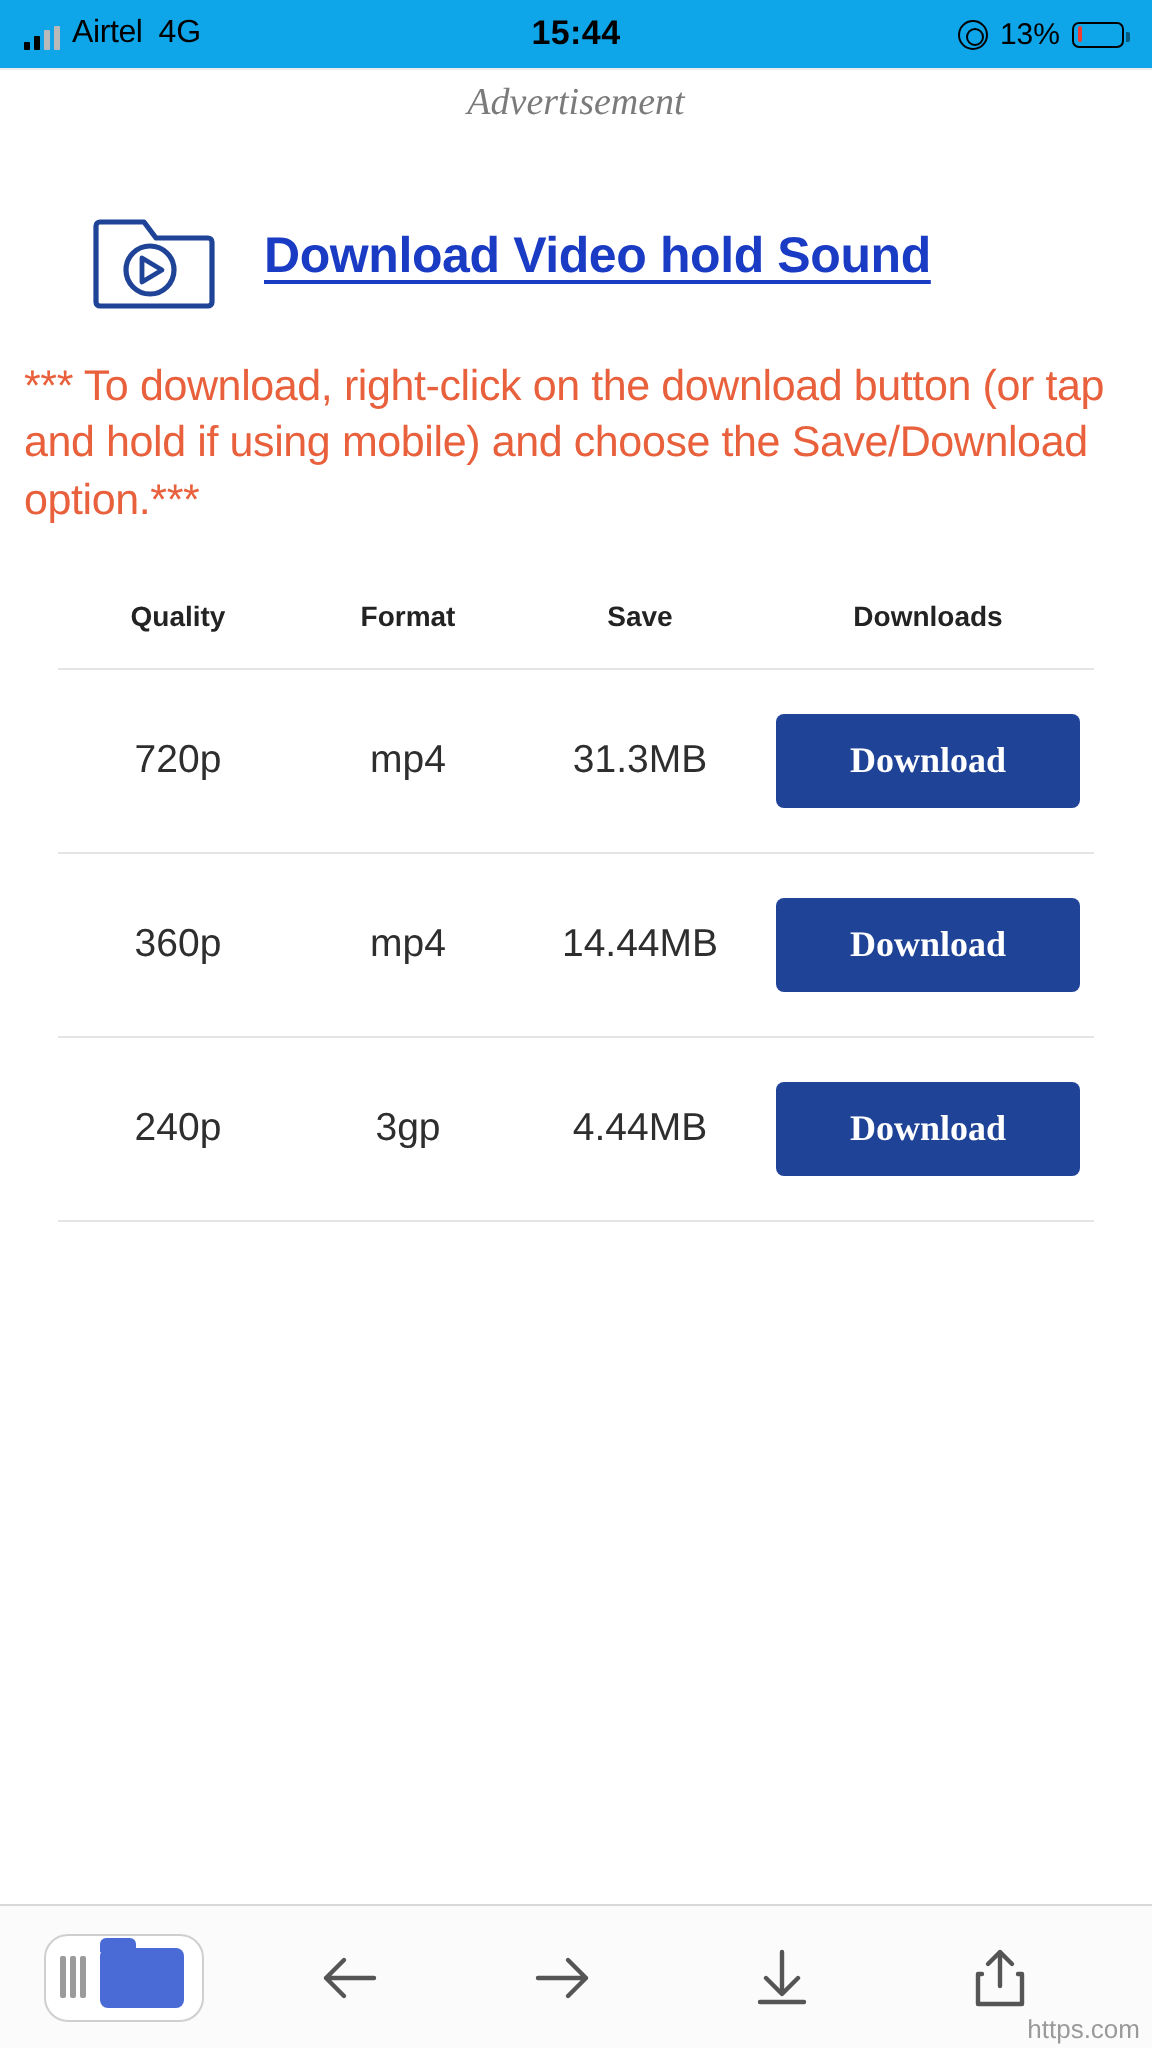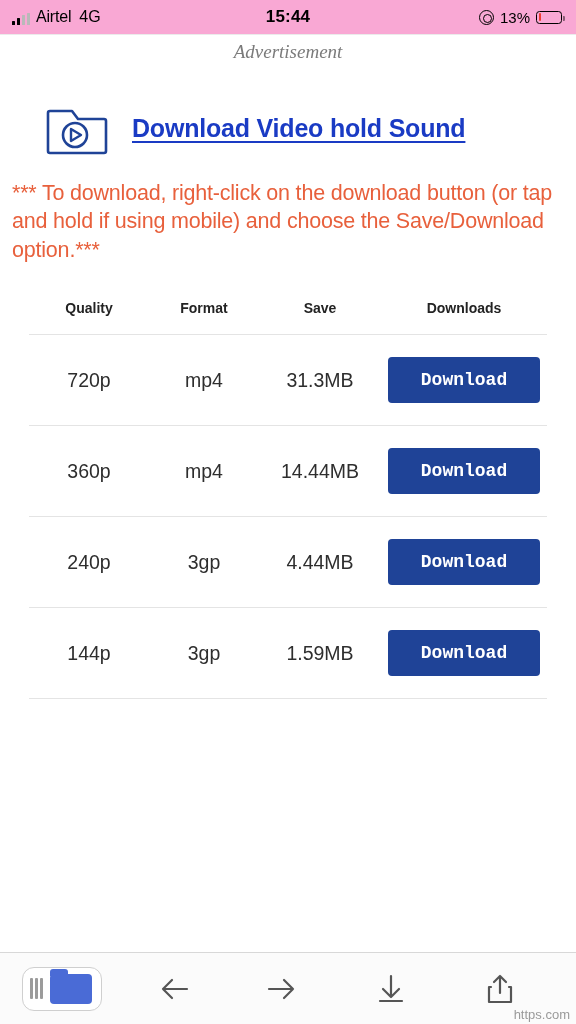--- a/index.html
+++ b/index.html
@@ -13,21 +13,21 @@
     width: 576px; height: 1024px;
     position: relative;
     display: flex;
     flex-direction: column;
     background: #ffffff;
   }
 
   
   .statusbar {
     height: 34px;
-    background: #f9a8d4;
+    background: #0ea5e9;
     display: flex;
     align-items: center;
     padding: 0 14px 0 12px;
     position: relative;
     flex: 0 0 auto;
     justify-content: center;
   }
   .status-left {
     display: flex;
     align-items: flex-end;
@@ -238,21 +238,21 @@
     display: inline-block;
     background: #1f4397;
     color: #ffffff;
     font-size: 18px;
     font-weight: bold;
     padding: 13px 0;
     width: 152px;
     border-radius: 4px;
     border: none;
     cursor: pointer;
-    font-family: Liberation Mono, monospace;
+    font-family: Liberation Serif, serif;
   }
 
   
   .toolbar {
     flex: 0 0 auto;
     height: 72px;
     background: #fbfbfb;
     border-top: 1px solid #d8d8d8;
     display: flex;
     align-items: center;
@@ -393,28 +393,20 @@
           </td>
         </tr>
         <tr>
           <td>240p</td>
           <td>3gp</td>
           <td>4.44MB</td>
           <td>
             <button class="dl-btn">Download</button>
           </td>
         </tr>
-        <tr>
-          <td>144p</td>
-          <td>3gp</td>
-          <td>1.59MB</td>
-          <td>
-            <button class="dl-btn">Download</button>
-          </td>
-        </tr>
       </tbody>
     </table>
   </div>
 
   <div class="toolbar">
     <div class="tabs-pill">
       <span class="tab-lines">
           <i></i>
           <i></i>
           <i></i>

